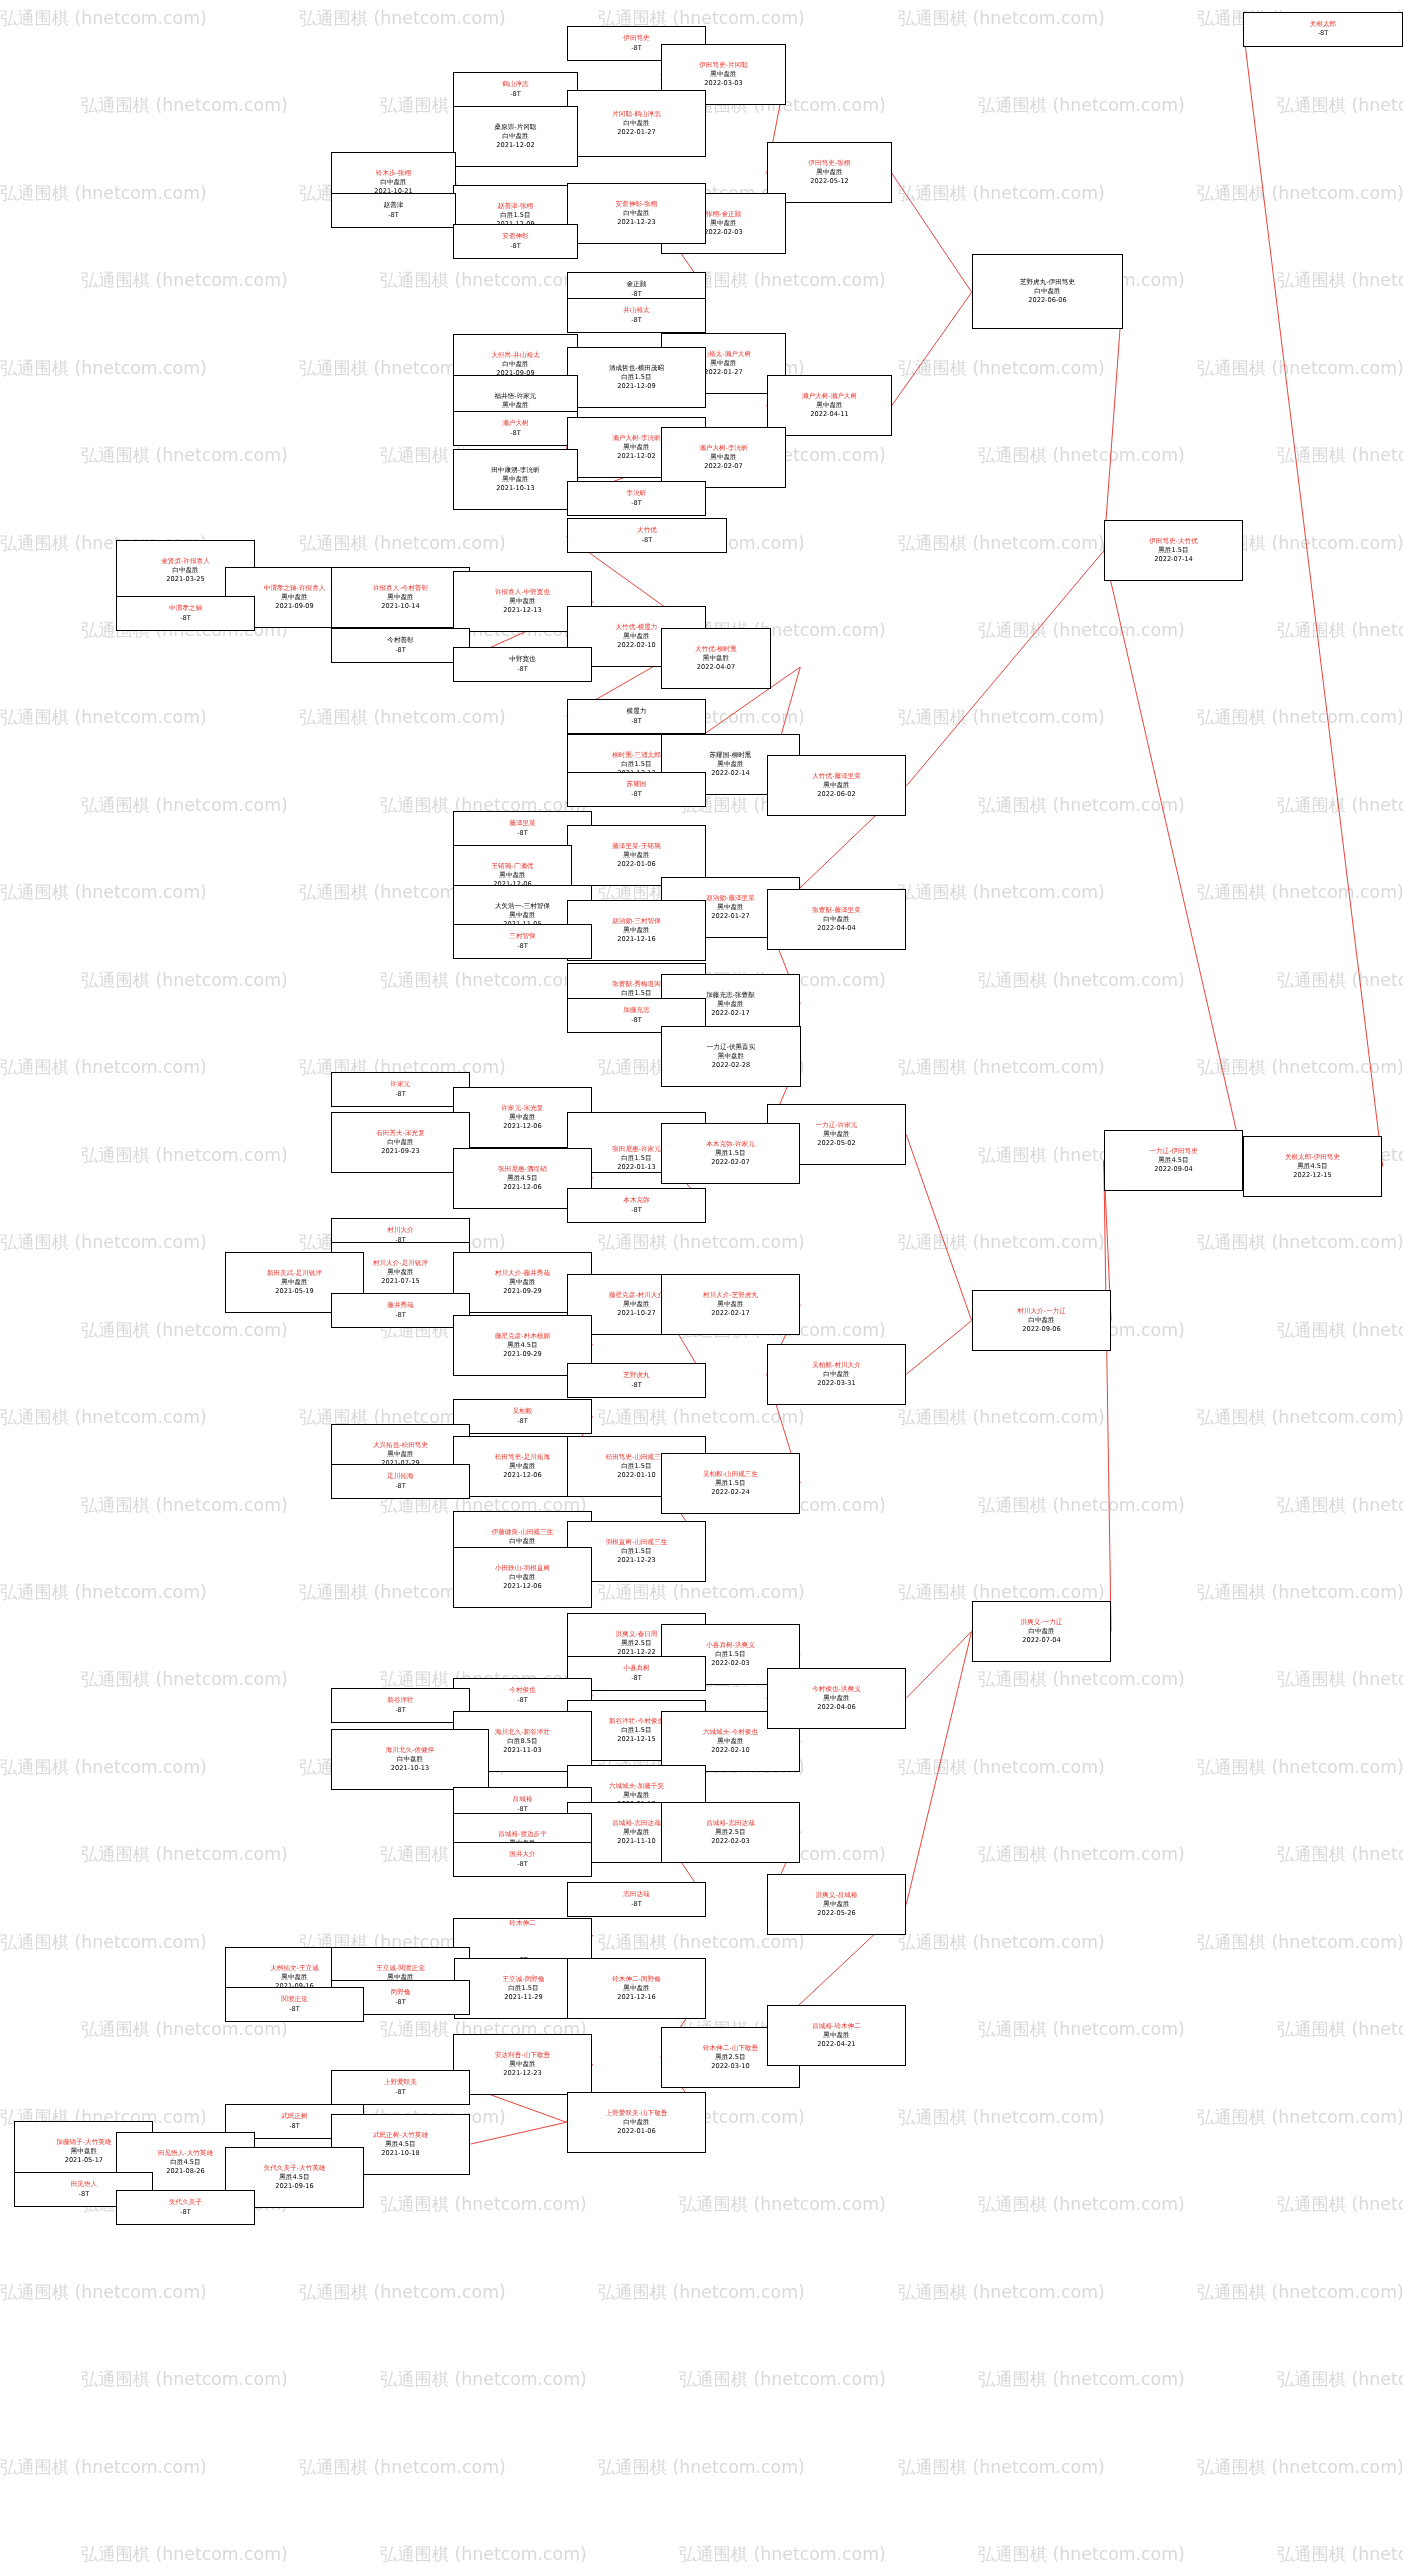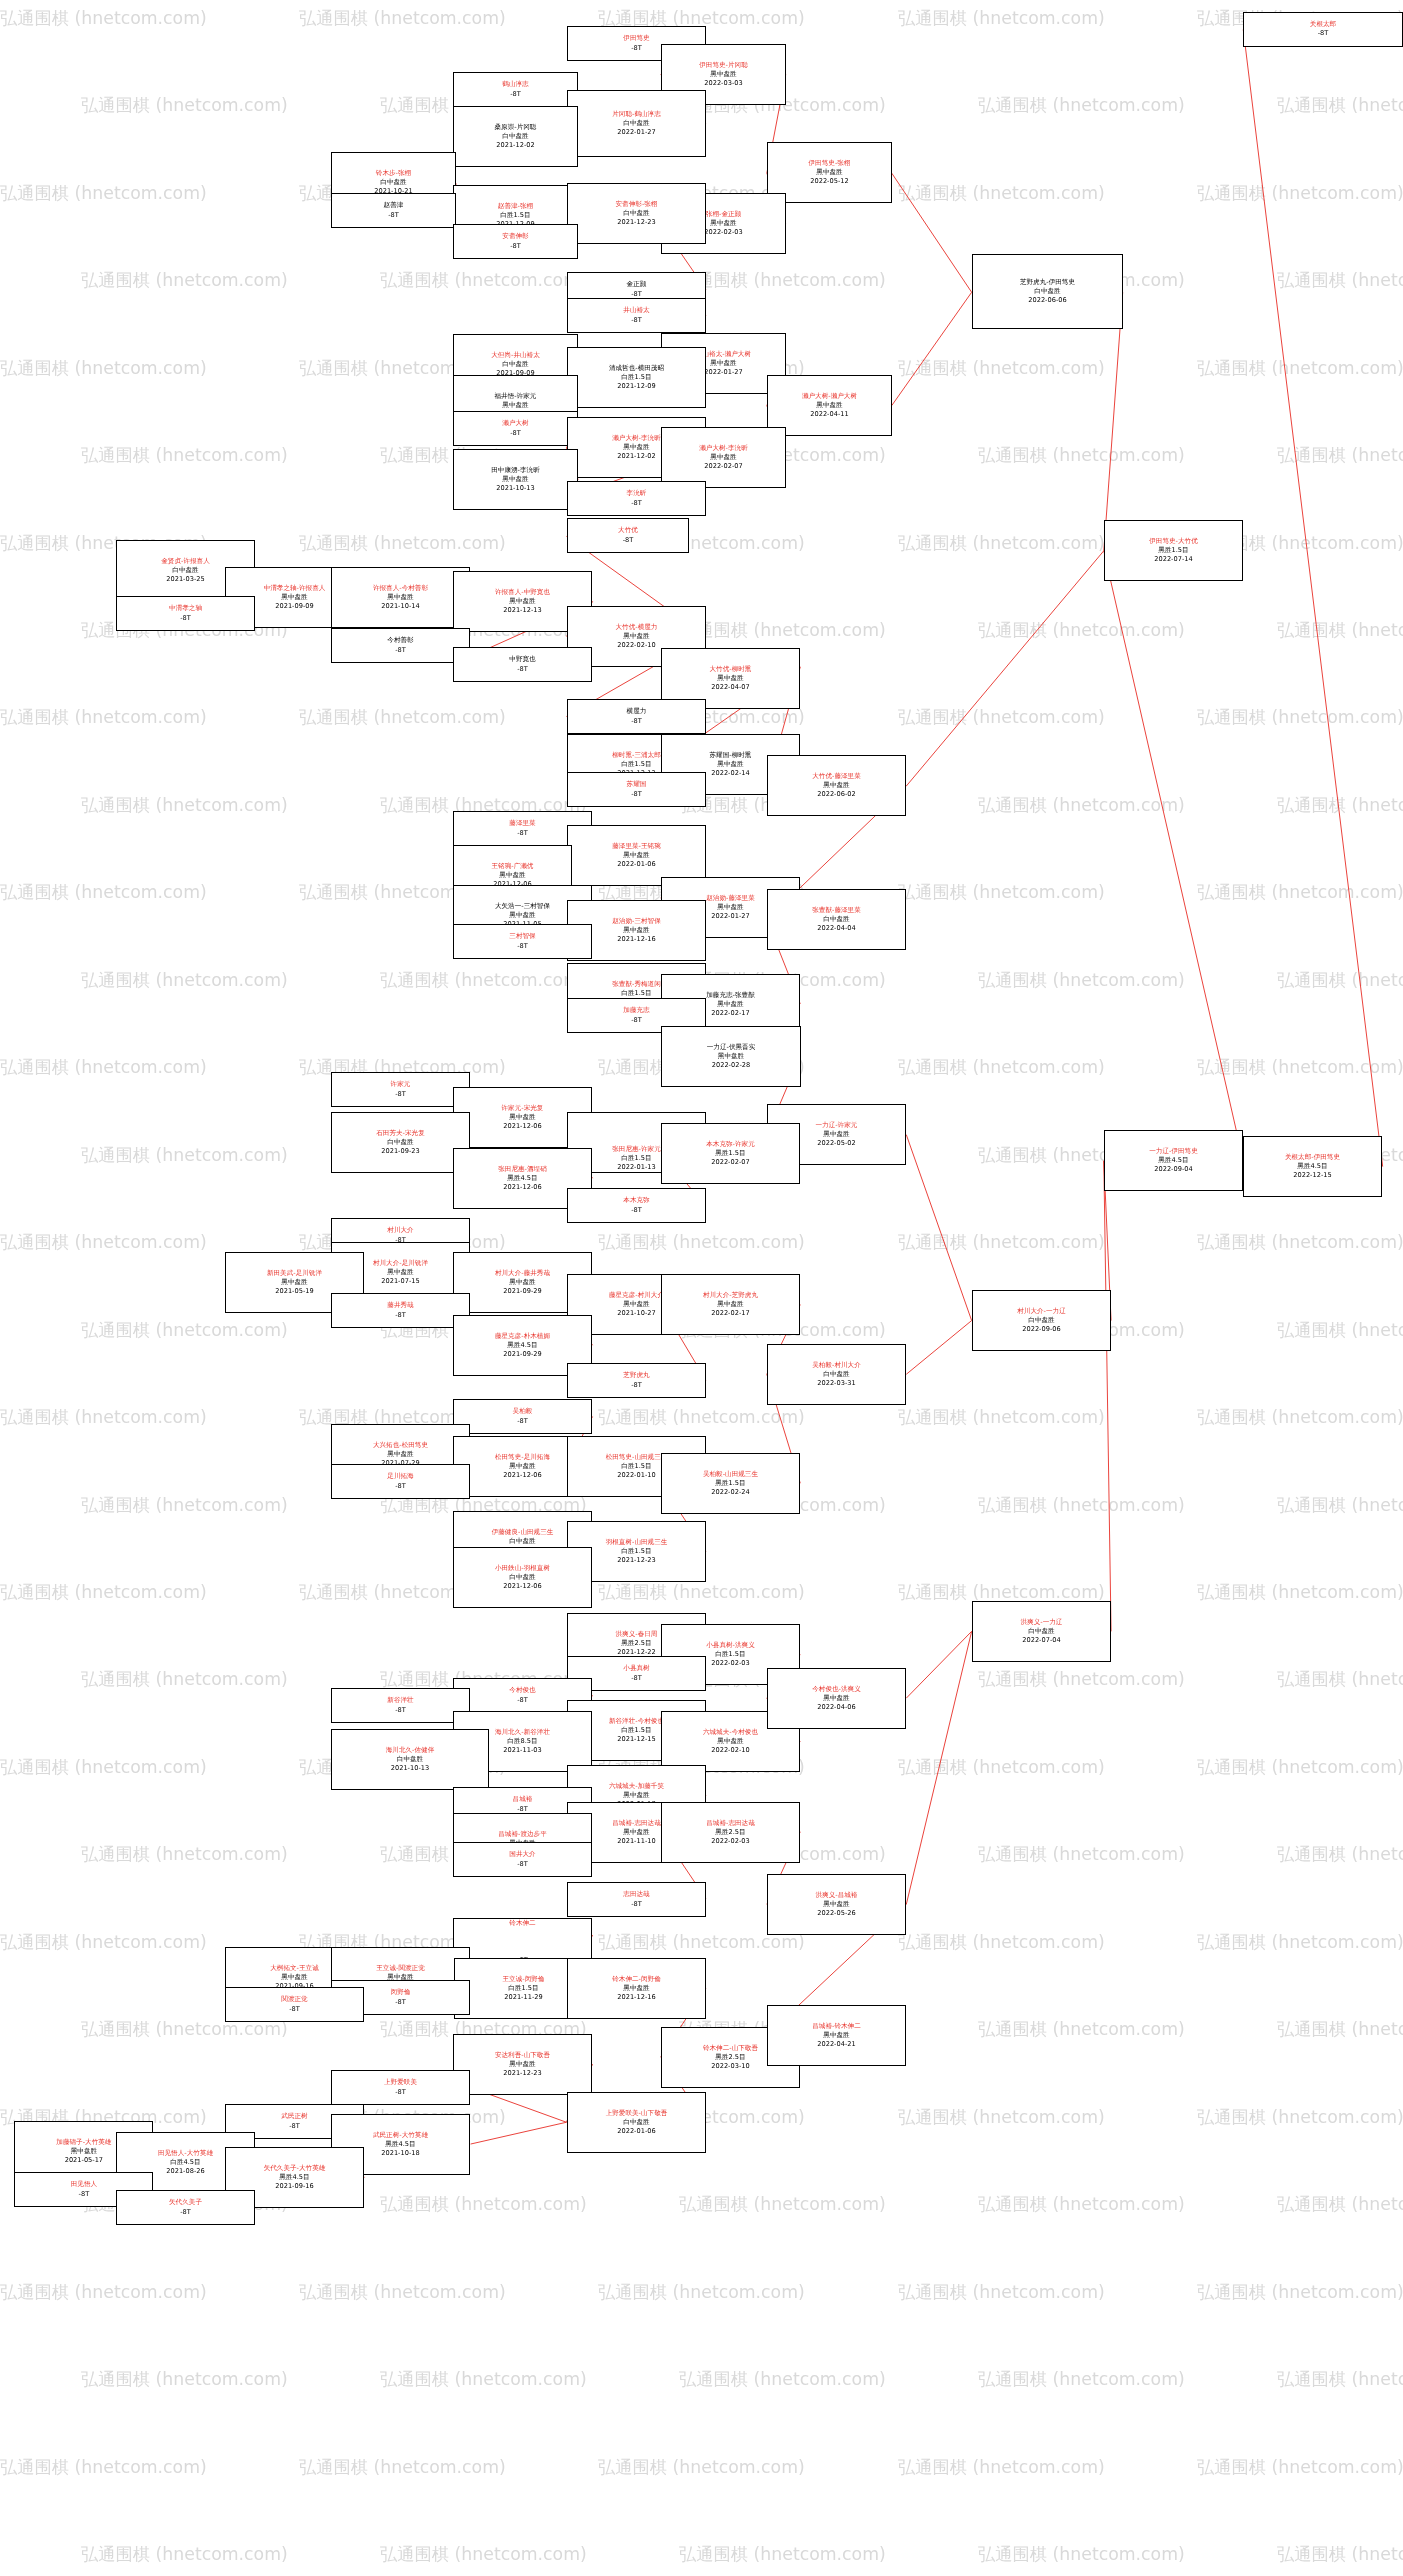--- a/index.html
+++ b/index.html
@@ -412,21 +412,21 @@
       </div>
       <div class="node" style="left: 567px; top: 481px; width: 139px; min-height: 35px;">
         <div class="r">李沇昕</div>
         <div>-8T</div>
       </div>
       <div class="node" style="left: 1104px; top: 520px; width: 139px; min-height: 61px;">
         <div class="r">伊田笃史-大竹优</div>
         <div>黑胜1.5目</div>
         <div>2022-07-14</div>
       </div>
-      <div class="node" style="left: 567px; top: 518px; width: 122px; min-height: 35px;">
+      <div class="node" style="left: 567px; top: 518px; width: 160px; min-height: 35px;">
         <div class="r">大竹优</div>
         <div>-8T</div>
       </div>
       <div class="node" style="left: 116px; top: 540px; width: 139px; min-height: 61px;">
         <div class="r">金贤贞-许报喜人</div>
         <div>白中盘胜</div>
         <div>2021-03-25</div>
       </div>
       <div class="node" style="left: 225px; top: 567px; width: 139px; min-height: 61px;">
         <div class="r">中渭孝之轴-许报喜人</div>
@@ -453,21 +453,21 @@
         <div>2022-02-10</div>
       </div>
       <div class="node" style="left: 331px; top: 628px; width: 139px; min-height: 35px;">
         <div>今村善彰</div>
         <div>-8T</div>
       </div>
       <div class="node" style="left: 453px; top: 647px; width: 139px; min-height: 35px;">
         <div>中野寛也</div>
         <div>-8T</div>
       </div>
-      <div class="node" style="left: 661px; top: 648px; width: 139px; min-height: 61px;">
+      <div class="node" style="left: 661px; top: 628px; width: 110px; min-height: 61px;">
         <div class="r">大竹优-柳时熏</div>
         <div>黑中盘胜</div>
         <div>2022-04-07</div>
       </div>
       <div class="node" style="left: 567px; top: 699px; width: 139px; min-height: 35px;">
         <div>横屋力</div>
         <div>-8T</div>
       </div>
       <div class="node" style="left: 567px; top: 734px; width: 139px; min-height: 61px;">
         <div class="r">柳时熏-三浦太郎</div>

